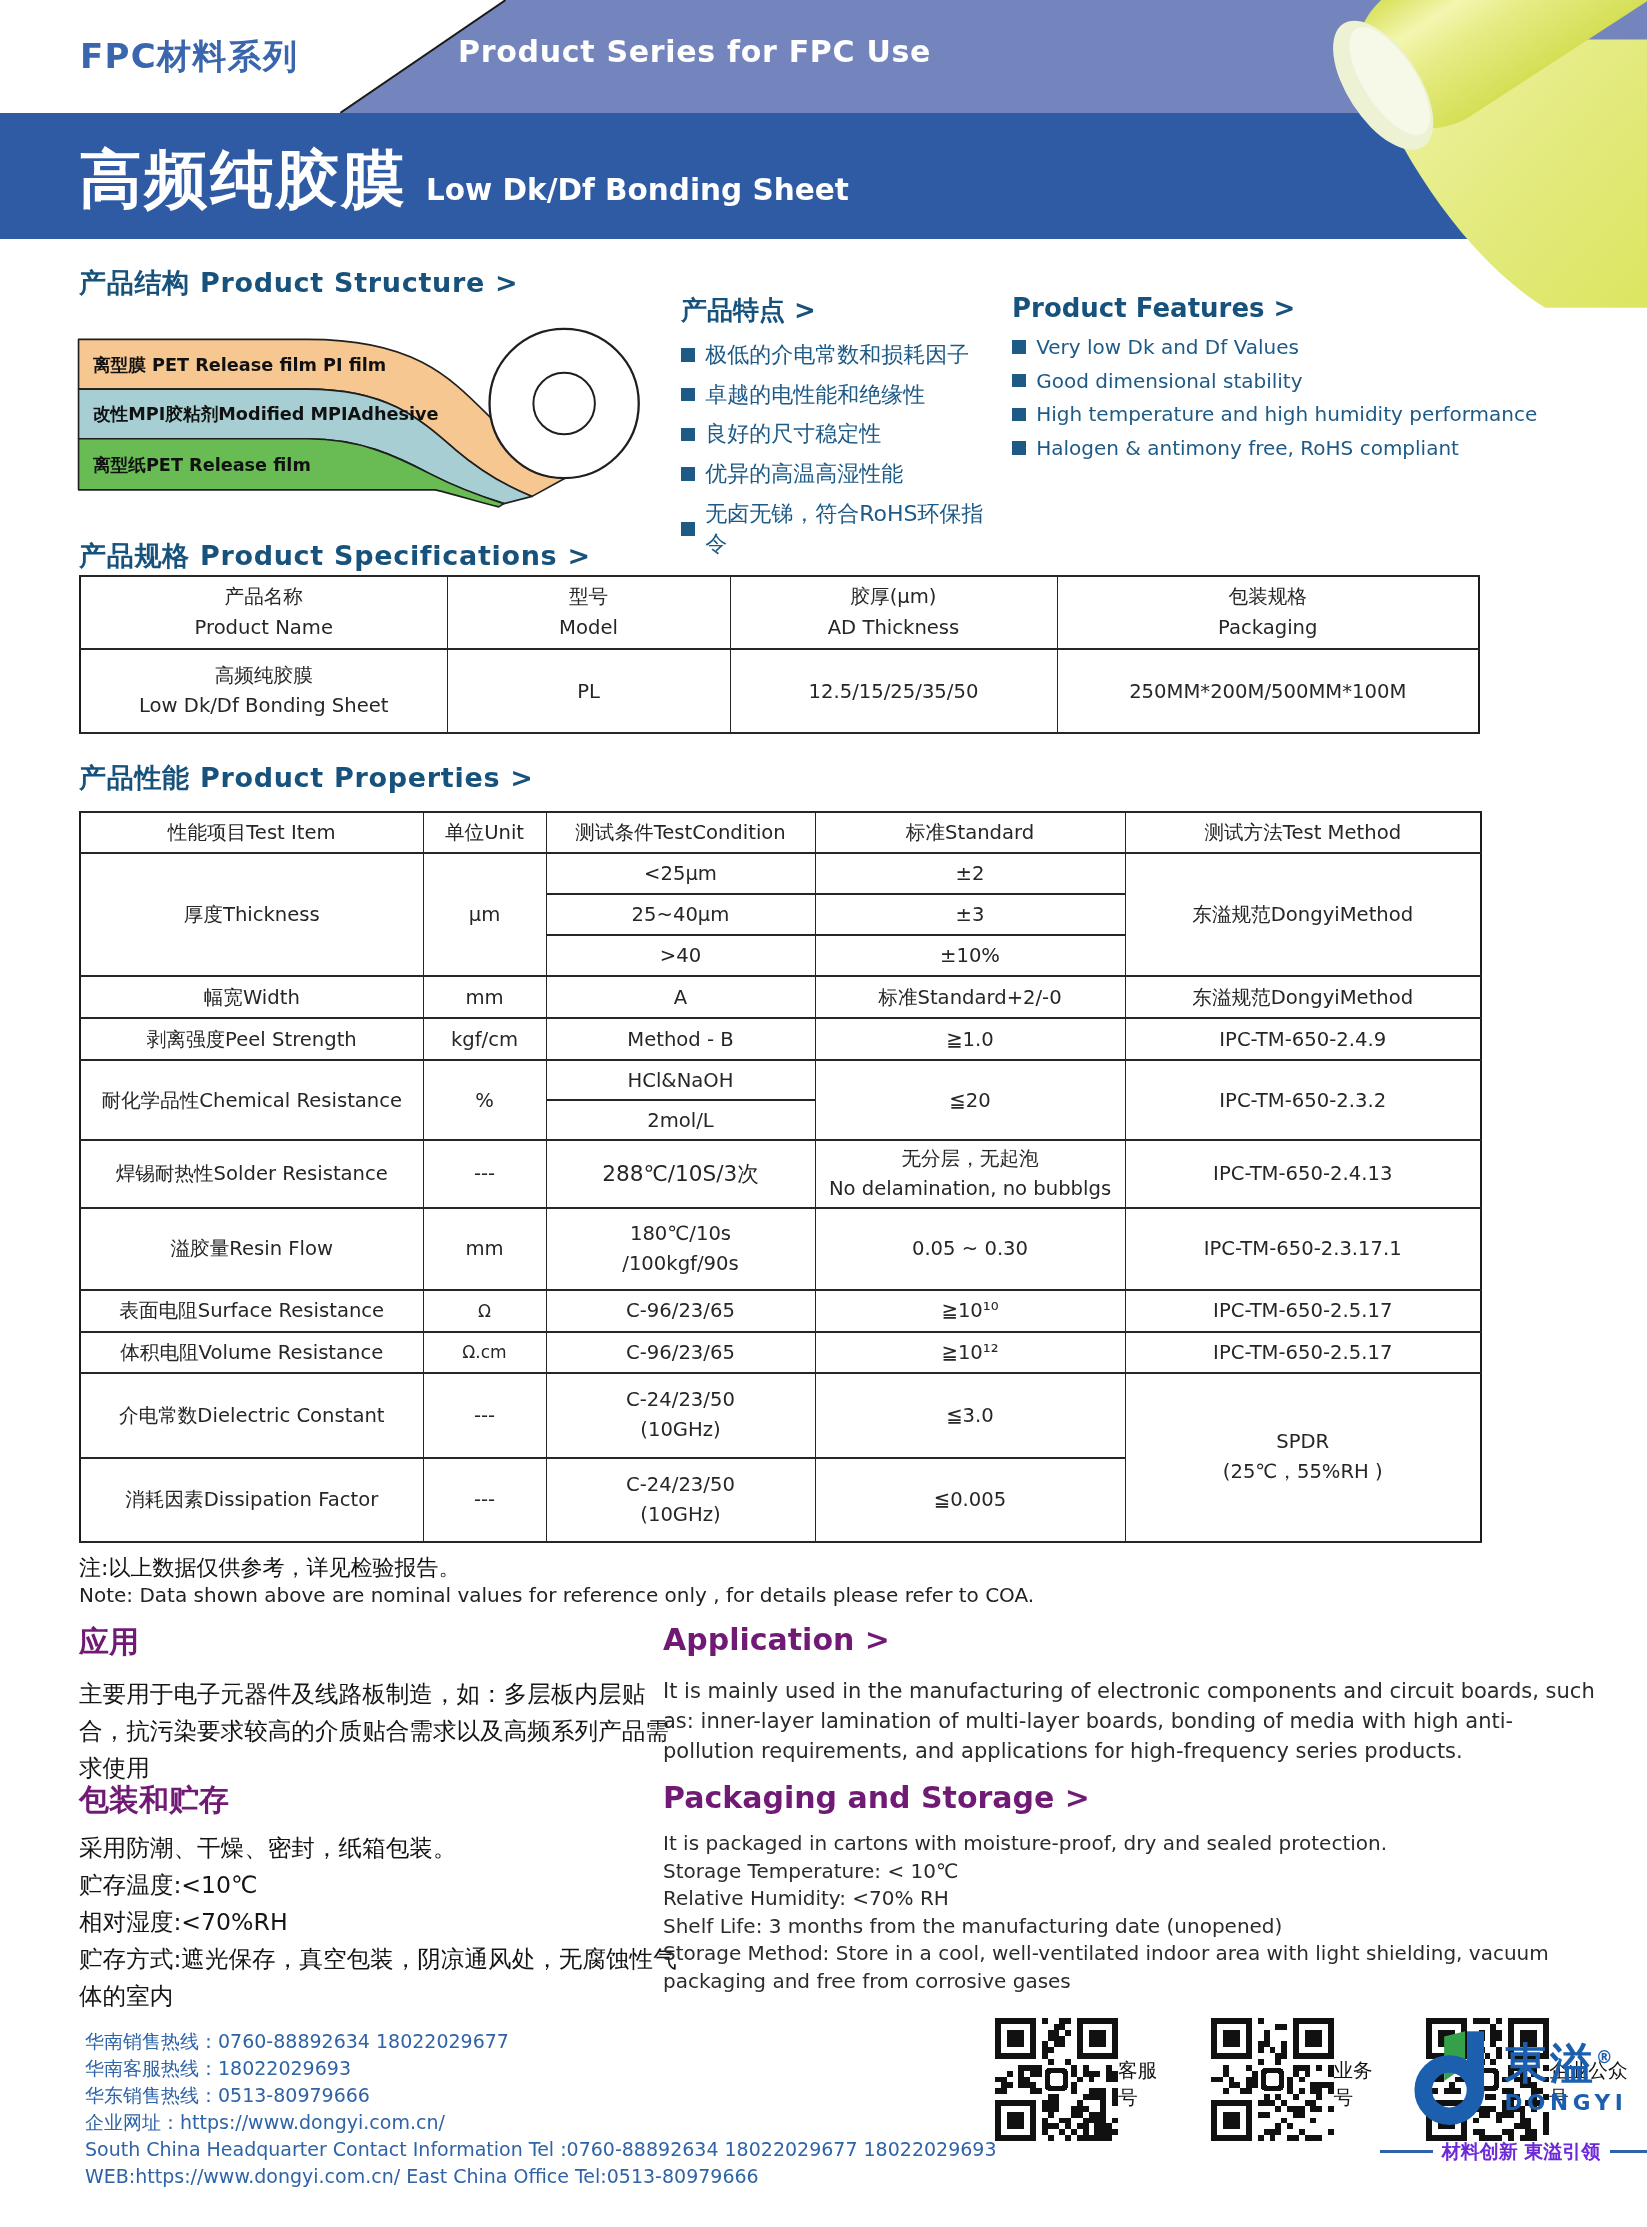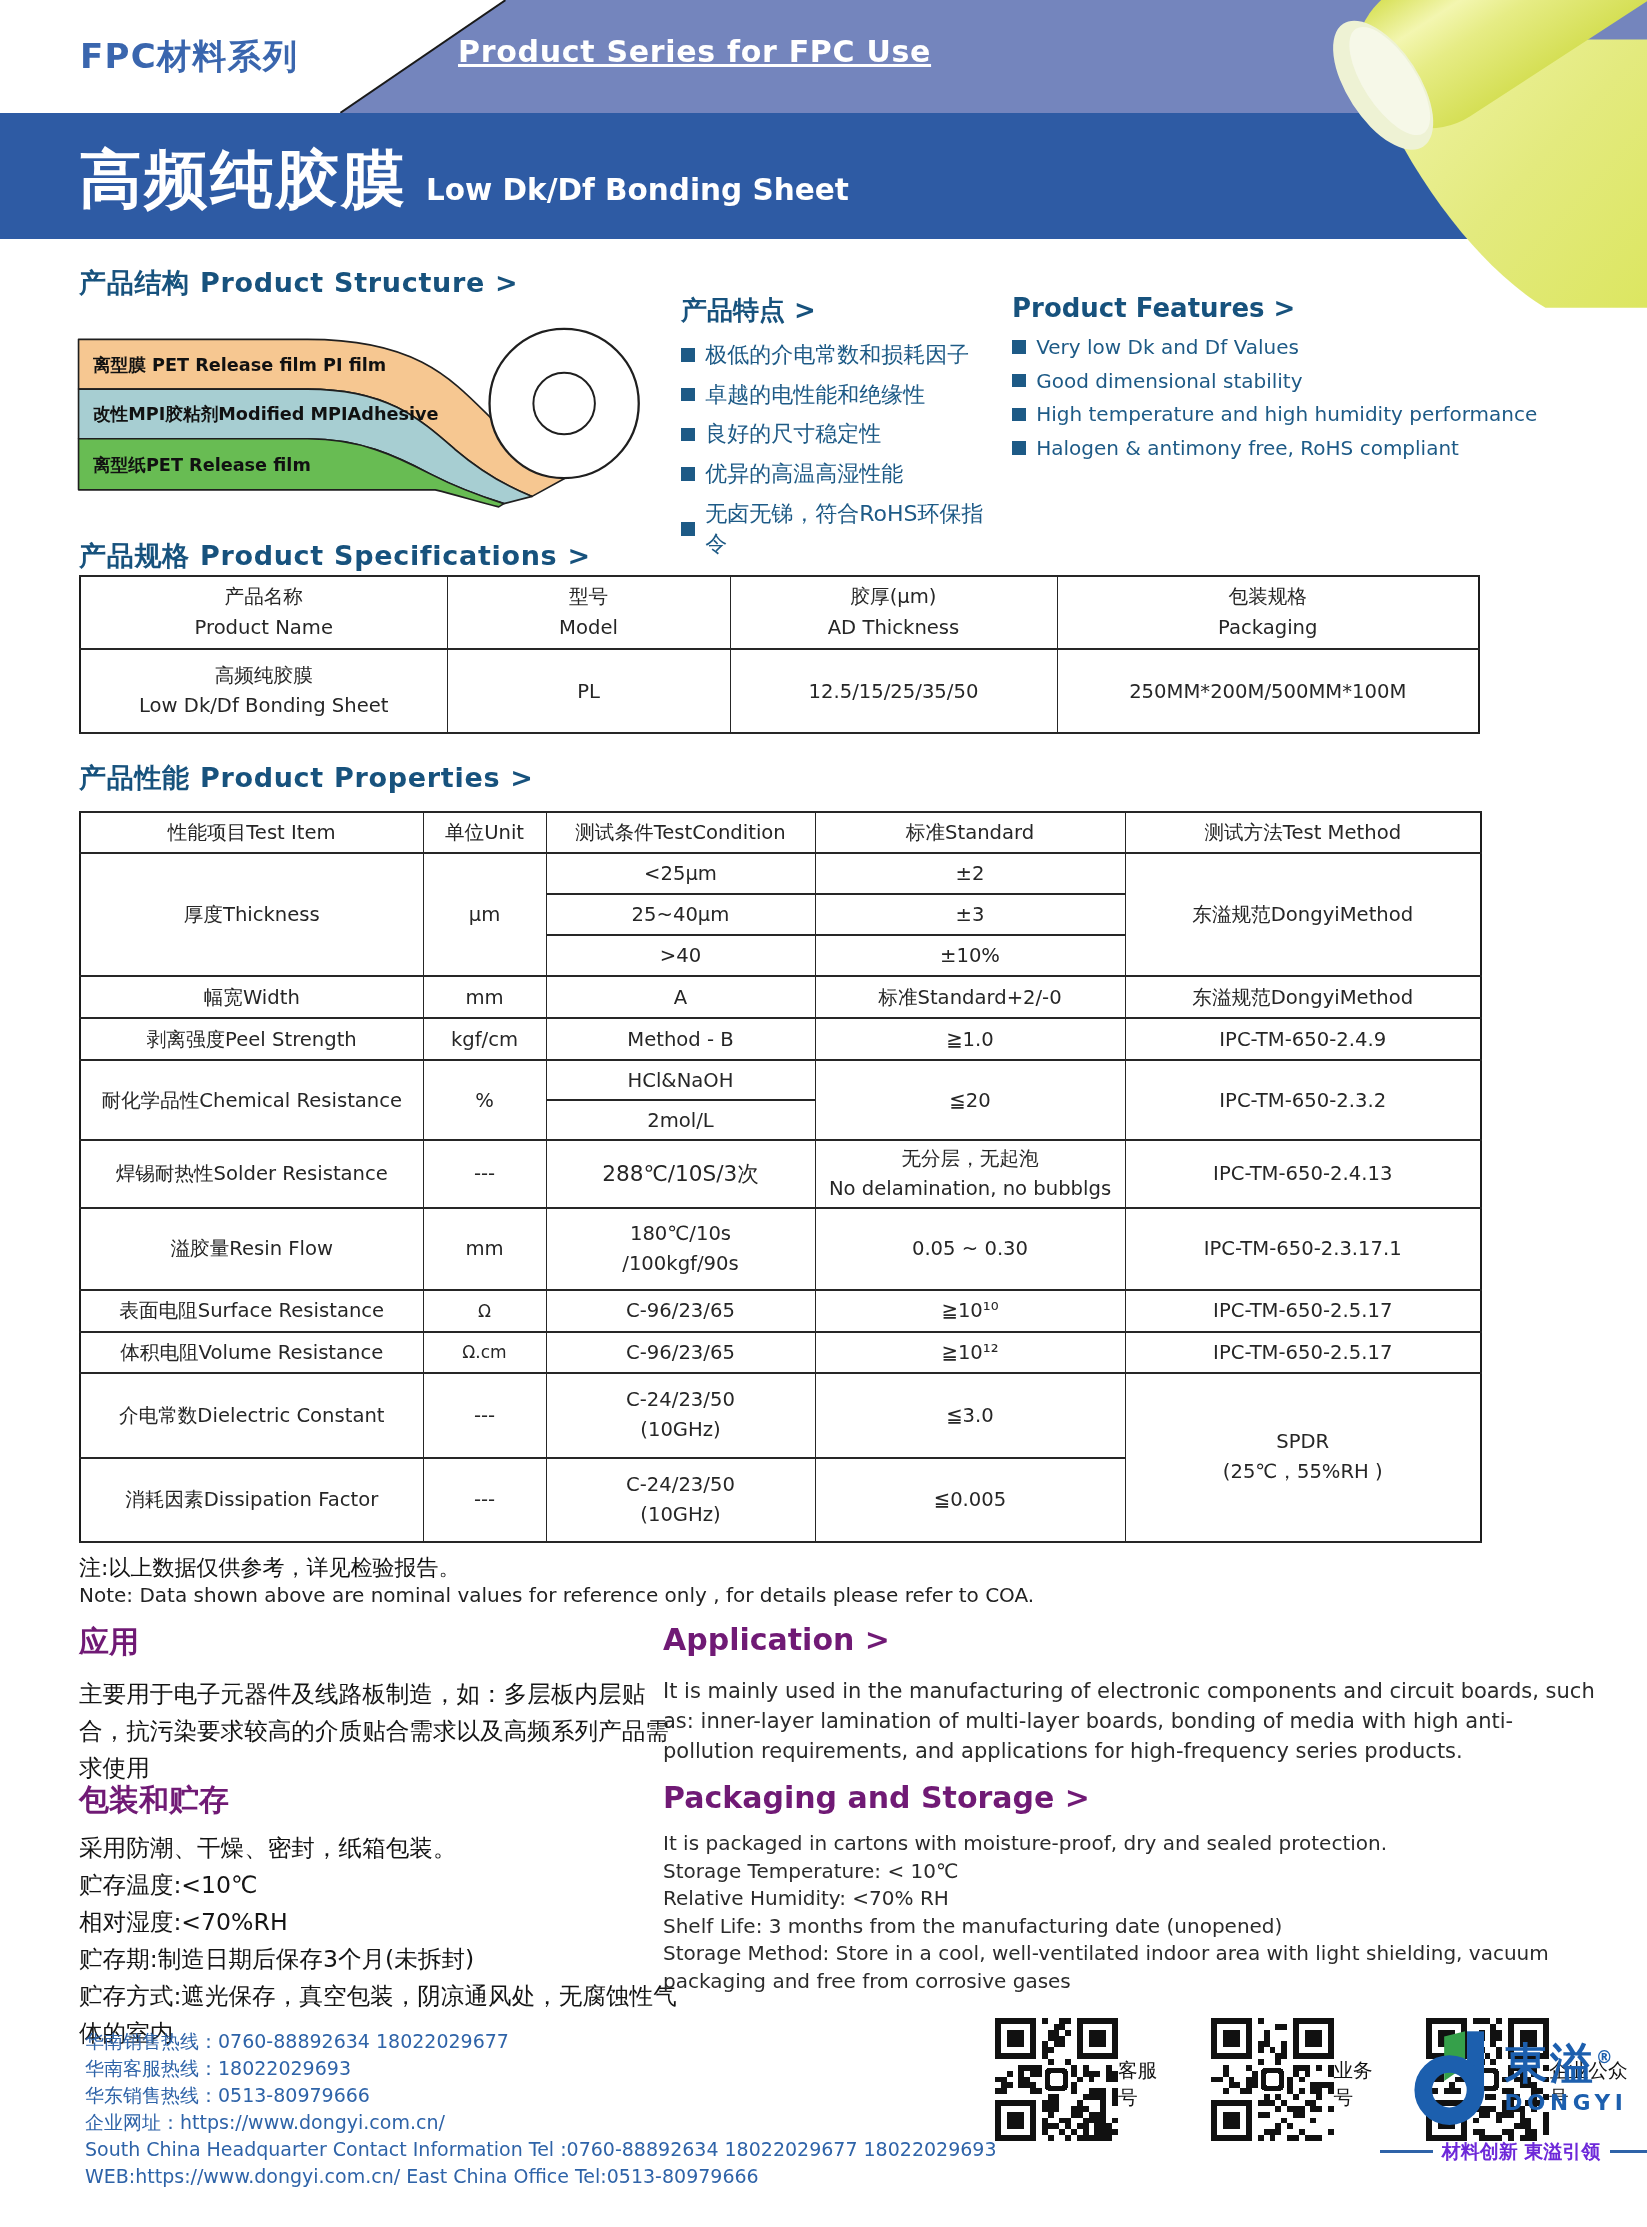--- a/index.html
+++ b/index.html
@@ -6,21 +6,21 @@
   .page{position:relative;width:1647px;height:2227px;background:#ffffff;overflow:hidden;
         font-family:"DejaVu Sans","Liberation Sans",sans-serif;color:#1a1a1a;}
   .abs{position:absolute;}
 
   
   .hdr{position:absolute;left:0;top:0;width:1647px;height:113px;background:#fff;}
   .hdr-series-cn{position:absolute;left:80px;top:34px;font-size:34px;font-weight:700;color:#3a66ae;letter-spacing:1.3px;}
   .hdr-band{position:absolute;left:340px;top:0;width:1307px;height:113px;background:#7485bd;
             clip-path:polygon(165px 0,100% 0,100% 100%,0 100%);}
   .hdr-line{position:absolute;left:0;top:0;pointer-events:none;}
-  .hdr-series-en{position:absolute;left:458px;top:34px;font-size:30px;font-weight:700;color:#ffffff;letter-spacing:0.7px;text-decoration:underline;}
+  .hdr-series-en{position:absolute;left:458px;top:34px;font-size:30px;font-weight:700;color:#ffffff;letter-spacing:0.7px;}
 
   .banner{position:absolute;left:0;top:113px;width:1647px;height:126px;background:#2e5ba4;}
   .banner-title{position:absolute;left:79px;top:23.6px;font-size:63px;font-weight:800;color:#ffffff;letter-spacing:2.6px;}
   .banner-sub{position:absolute;left:426px;top:60px;font-size:29.5px;font-weight:600;color:#ffffff;}
 
   .film-roll{position:absolute;right:0;top:0;width:419px;height:308px;z-index:6;}
 
   
   .sec-h{position:absolute;font-size:27px;font-weight:800;color:#17527d;letter-spacing:0.7px;}
   .sec-h-big{position:absolute;font-size:30px;font-weight:800;color:#701a75;}
@@ -339,21 +339,20 @@
   <div class="abs body-cn" style="left:79px;top:1676px;width:602px;">主要用于电子元器件及线路板制造，如：多层板内层贴合，抗污染要求较高的介质贴合需求以及高频系列产品需求使用</div>
 
   <div class="sec-h-big" style="left:663px;top:1622px;">Application  &gt;</div>
   <div class="abs body-en" style="left:663px;top:1676px;width:936px;">It is mainly used in the manufacturing of electronic components and circuit boards, such as: inner-layer lamination of multi-layer boards, bonding of media with high anti-pollution requirements, and applications for high-frequency series products.</div>
 
   <div class="sec-h-big" style="left:79px;top:1780px;">包装和贮存</div>
   <div class="abs body-cn" style="left:79px;top:1830px;width:602px;">
     <div>采用防潮、干燥、密封，纸箱包装。</div>
     <div>贮存温度:&lt;10℃</div>
     <div>相对湿度:&lt;70%RH</div>
-    <div>贮存期:制造日期后保存3个月(未拆封)</div>
     <div>贮存方式:遮光保存，真空包装，阴凉通风处，无腐蚀性气体的室内</div>
   </div>
 
   <div class="sec-h-big" style="left:663px;top:1780px;">Packaging and Storage  &gt;</div>
   <div class="abs body-en" style="left:663px;top:1830px;width:943px;font-size:20px;line-height:27.5px;">
     <div>It is packaged in cartons with moisture-proof, dry and sealed protection.</div>
     <div>Storage Temperature: &lt; 10℃</div>
     <div>Relative Humidity: &lt;70% RH</div>
     <div>Shelf Life: 3 months from the manufacturing date (unopened)</div>
     <div>Storage Method: Store in a cool, well-ventilated indoor area with light shielding, vacuum packaging and free from corrosive gases</div>

